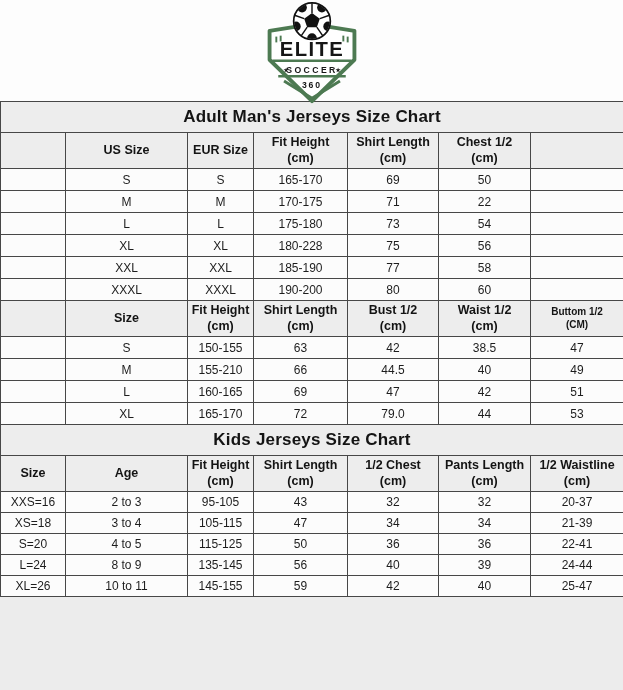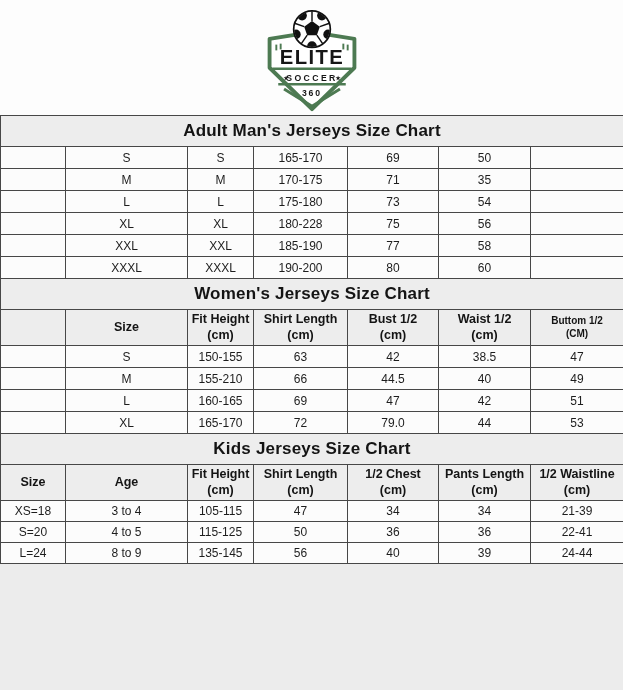--- a/index.html
+++ b/index.html
@@ -3,22 +3,22 @@
 <meta charset="utf-8">
 <style>
   html,body{margin:0;padding:0;}
   body{
     width:623px;height:690px;overflow:hidden;
     background:#ececec;
     font-family:"Liberation Sans",sans-serif;
     -webkit-font-smoothing:antialiased;
   }
   .logo-band{
-    height:115px;background:#fdfdfd;
-    display:flex;justify-content:center;align-items:flex-end;
+    height:101px;background:#fdfdfd;
+    display:flex;justify-content:center;align-items:center;
     padding-top:5px;box-sizing:border-box;
   }
   .logo-band svg{display:block;}
   .charts{width:623px;}
   table{
     border-collapse:collapse;table-layout:fixed;width:623px;
     margin:0;background:#fbfbfb;
   }
   table + table{margin-top:-1px;}
   th,td{border:1px solid #474747;padding:0;overflow:hidden;}
@@ -103,38 +103,50 @@
         <col style="width:66px">
       <col style="width:94px">
         <col style="width:91px">
         <col style="width:92px">
         <col style="width:93px">
     </colgroup>
     <thead>
       <tr>
         <th class="title-cell" colspan="7">Adult Man's Jerseys Size Chart</th>
       </tr>
+      <tr class="cols">
+          <th></th>
+          <th>US Size</th>
+          <th>EUR Size</th>
+          <th>Fit Height
+(cm)</th>
+          <th>Shirt Length
+(cm)</th>
+          <th>Chest 1/2
+(cm)</th>
+          <th></th>
+        </tr>
     </thead>
     <tbody>
         <tr>
           <td></td>
           <td>S</td>
           <td>S</td>
           <td>165-170</td>
           <td>69</td>
           <td>50</td>
           <td></td>
         </tr>
         <tr>
           <td></td>
           <td>M</td>
           <td>M</td>
           <td>170-175</td>
           <td>71</td>
-          <td>35</td>
+          <td>22</td>
           <td></td>
         </tr>
         <tr>
           <td></td>
           <td>L</td>
           <td>L</td>
           <td>175-180</td>
           <td>73</td>
           <td>54</td>
           <td></td>
@@ -173,23 +185,20 @@
     <colgroup>
       <col style="width:65px">
         <col style="width:122px">
         <col style="width:66px">
       <col style="width:94px">
         <col style="width:91px">
         <col style="width:92px">
         <col style="width:93px">
     </colgroup>
     <thead>
-      <tr>
-        <th class="title-cell" colspan="7">Women's Jerseys Size Chart</th>
-      </tr>
       <tr class="cols">
           <th></th>
           <th>Size</th>
           <th>Fit Height
 (cm)</th>
           <th>Shirt Length
 (cm)</th>
           <th>Bust 1/2
 (cm)</th>
           <th>Waist 1/2
@@ -262,20 +271,29 @@
           <th>1/2 Chest
 (cm)</th>
           <th>Pants Length
 (cm)</th>
           <th>1/2 Waistline
 (cm)</th>
         </tr>
     </thead>
     <tbody>
         <tr>
+          <td>XXS=16</td>
+          <td>2 to 3</td>
+          <td>95-105</td>
+          <td>43</td>
+          <td>32</td>
+          <td>32</td>
+          <td>20-37</td>
+        </tr>
+        <tr>
           <td>XS=18</td>
           <td>3 to 4</td>
           <td>105-115</td>
           <td>47</td>
           <td>34</td>
           <td>34</td>
           <td>21-39</td>
         </tr>
         <tr>
           <td>S=20</td>
@@ -288,16 +306,25 @@
         </tr>
         <tr>
           <td>L=24</td>
           <td>8 to 9</td>
           <td>135-145</td>
           <td>56</td>
           <td>40</td>
           <td>39</td>
           <td>24-44</td>
         </tr>
+        <tr>
+          <td>XL=26</td>
+          <td>10 to 11</td>
+          <td>145-155</td>
+          <td>59</td>
+          <td>42</td>
+          <td>40</td>
+          <td>25-47</td>
+        </tr>
       </tbody>
   </table>
 
 </div>
 
 </body></html>

